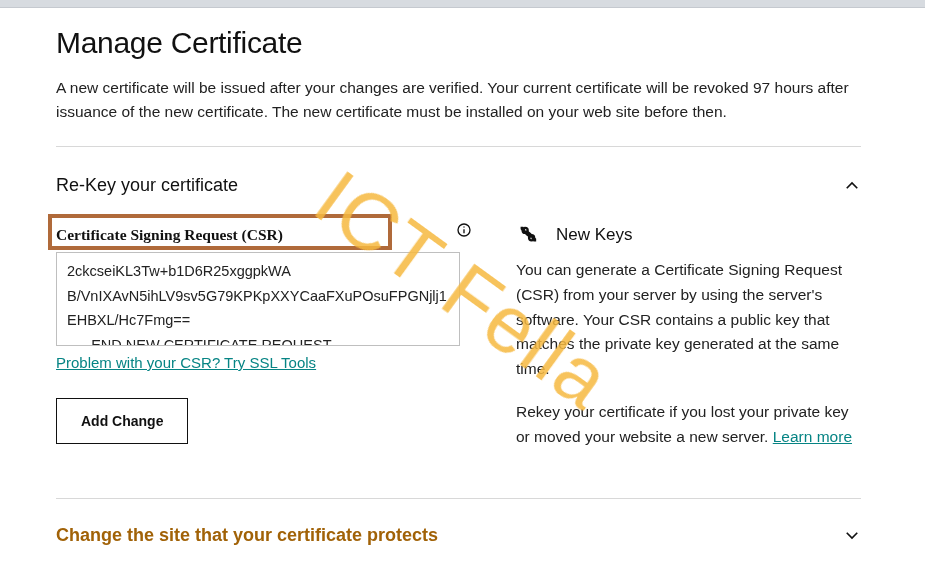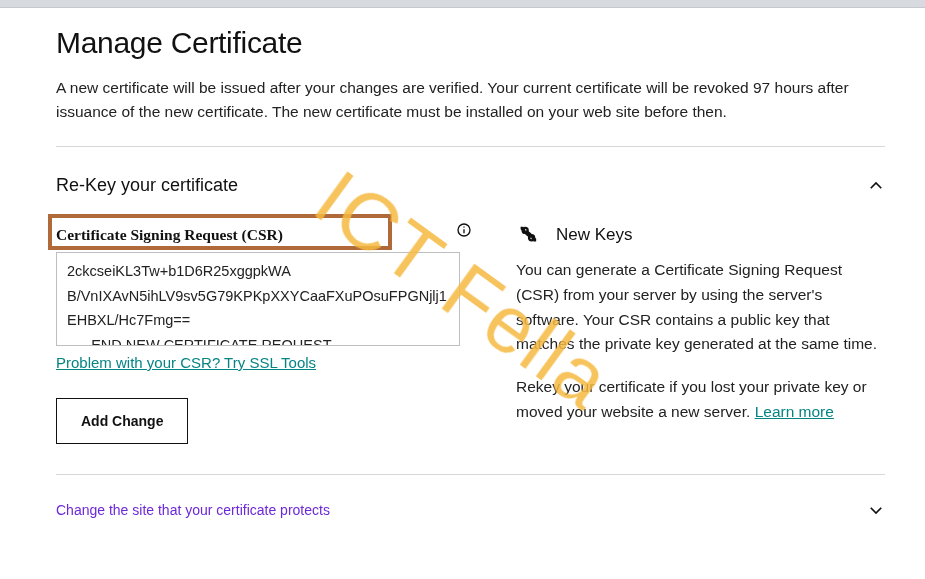--- a/index.html
+++ b/index.html
@@ -11,21 +11,21 @@
       height: 579px;
       position: relative;
       overflow: hidden;
     }
     .topbar {
       height: 8px;
       background: #d7dbe0;
       border-bottom: 1px solid #c5c9cf;
     }
     .content {
-      padding: 18px 40px 0 56px;
+      padding: 18px 64px 0 56px;
     }
     .page-title {
       font-size: 30px;
       font-weight: 400;
       letter-spacing: -0.3px;
       margin-bottom: 16px;
     }
     .intro {
       font-size: 15.5px;
       line-height: 1.55;
@@ -133,21 +133,21 @@
       margin-bottom: 18px;
     }
     .right-para a { color: #068484; text-decoration: underline; }
 
     .bottom-section-header {
       display: flex;
       align-items: center;
       justify-content: space-between;
       padding: 26px 0 0 0;
     }
-    .bottom-section-title { font-size: 14px; font-weight: 400; color: #6d28d9; }
+    .bottom-section-title { font-size: 18px; font-weight: 700; color: #a16207; }
 
     .watermark {
       position: absolute;
       left: 50%;
       top: 50%;
       transform: translate(-50%, -50%) rotate(36deg);
       font-size: 80px;
       font-weight: 500;
       color: #f6b940;
       opacity: 0.85;

